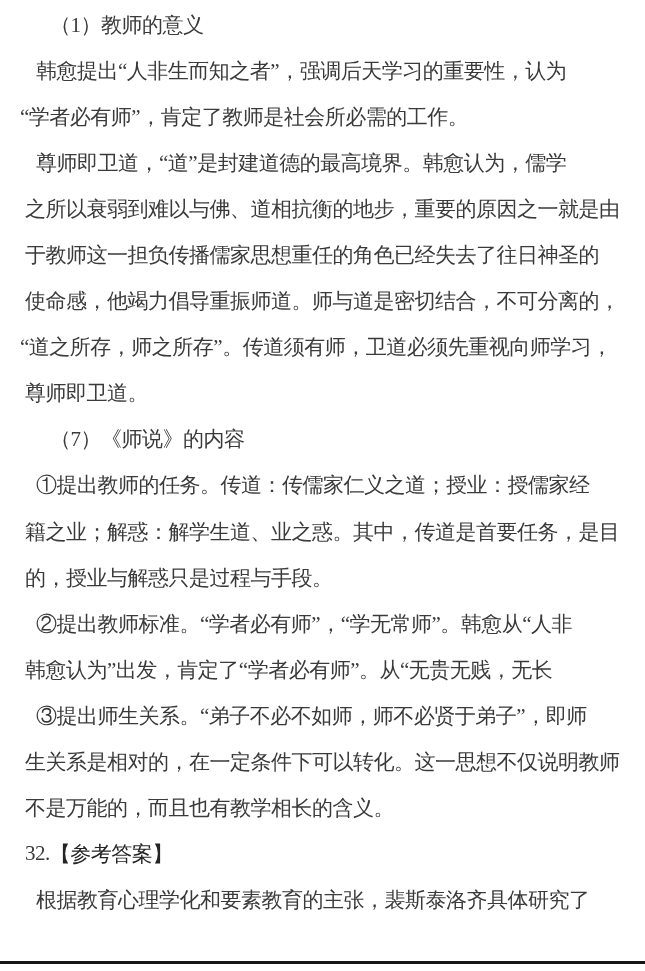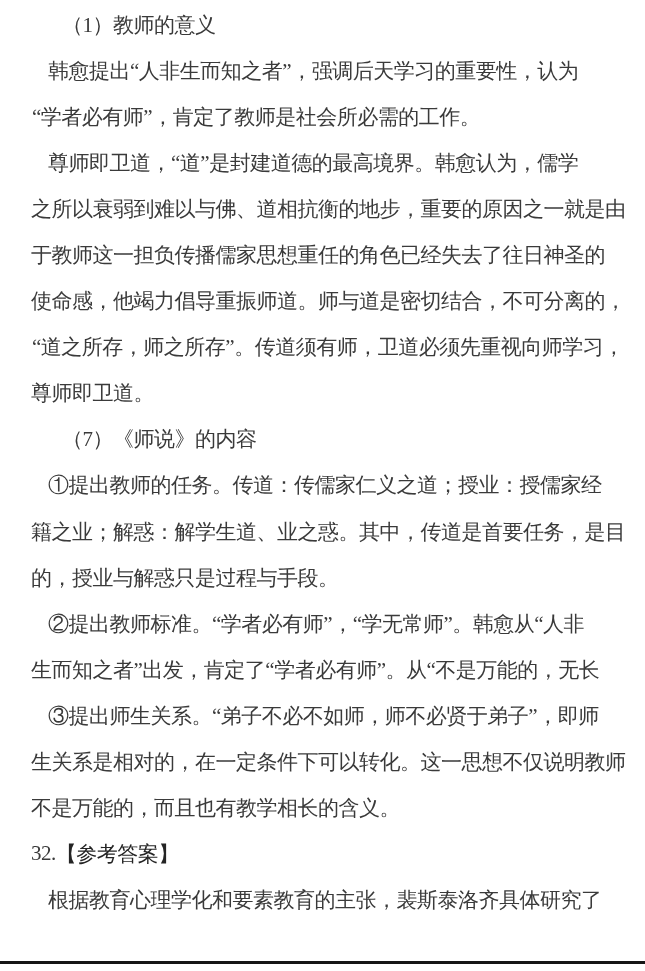--- a/index.html
+++ b/index.html
@@ -24,25 +24,24 @@
     color: #3a3a3a;
     font-size: 21px;
     letter-spacing: -0.5px;
     filter: blur(0.3px);
   }
   .line {
     height: 46.05px;
     display: flex;
     align-items: center;
     white-space: pre;
-    margin-left: 12px;
   }
   .line.heading { padding-left: 50px; }
   .line.indent  { padding-left: 36px; }
-  .line.flush   { padding-left: 19px; }
+  .line.flush   { padding-left: 25px; }
   .line.hang    { padding-left: 20px; }
   .bold {
     font-weight: 400;
     color: #242424;
   }
   .bottom-rule {
     position: absolute;
     left: 0;
     top: 961px;
     width: 100%;
@@ -62,21 +61,21 @@
       <div class="line flush">之所以衰弱到难以与佛、道相抗衡的地步，重要的原因之一就是由</div>
       <div class="line flush">于教师这一担负传播儒家思想重任的角色已经失去了往日神圣的</div>
       <div class="line flush">使命感，他竭力倡导重振师道。师与道是密切结合，不可分离的，</div>
       <div class="line hang">“道之所存，师之所存”。传道须有师，卫道必须先重视向师学习，</div>
       <div class="line flush">尊师即卫道。</div>
       <div class="line heading">（7）《师说》的内容</div>
       <div class="line indent">①提出教师的任务。传道：传儒家仁义之道；授业：授儒家经</div>
       <div class="line flush">籍之业；解惑：解学生道、业之惑。其中，传道是首要任务，是目</div>
       <div class="line flush">的，授业与解惑只是过程与手段。</div>
       <div class="line indent">②提出教师标准。“学者必有师”，“学无常师”。韩愈从“人非</div>
-      <div class="line flush">生而知之者”出发，肯定了“学者必有师”。从“不是万能的，无长</div>
+      <div class="line flush">韩愈认为”出发，肯定了“学者必有师”。从“无贵无贱，无长</div>
       <div class="line indent">③提出师生关系。“弟子不必不如师，师不必贤于弟子”，即师</div>
       <div class="line flush">生关系是相对的，在一定条件下可以转化。这一思想不仅说明教师</div>
       <div class="line flush">不是万能的，而且也有教学相长的含义。</div>
       <div class="line flush"><span>32.</span><span class="bold">【参考答案】</span></div>
       <div class="line indent">根据教育心理学化和要素教育的主张，裴斯泰洛齐具体研究了</div>
     </div>
   <div class="bottom-rule"></div>
 </div>
 
 </body></html>

